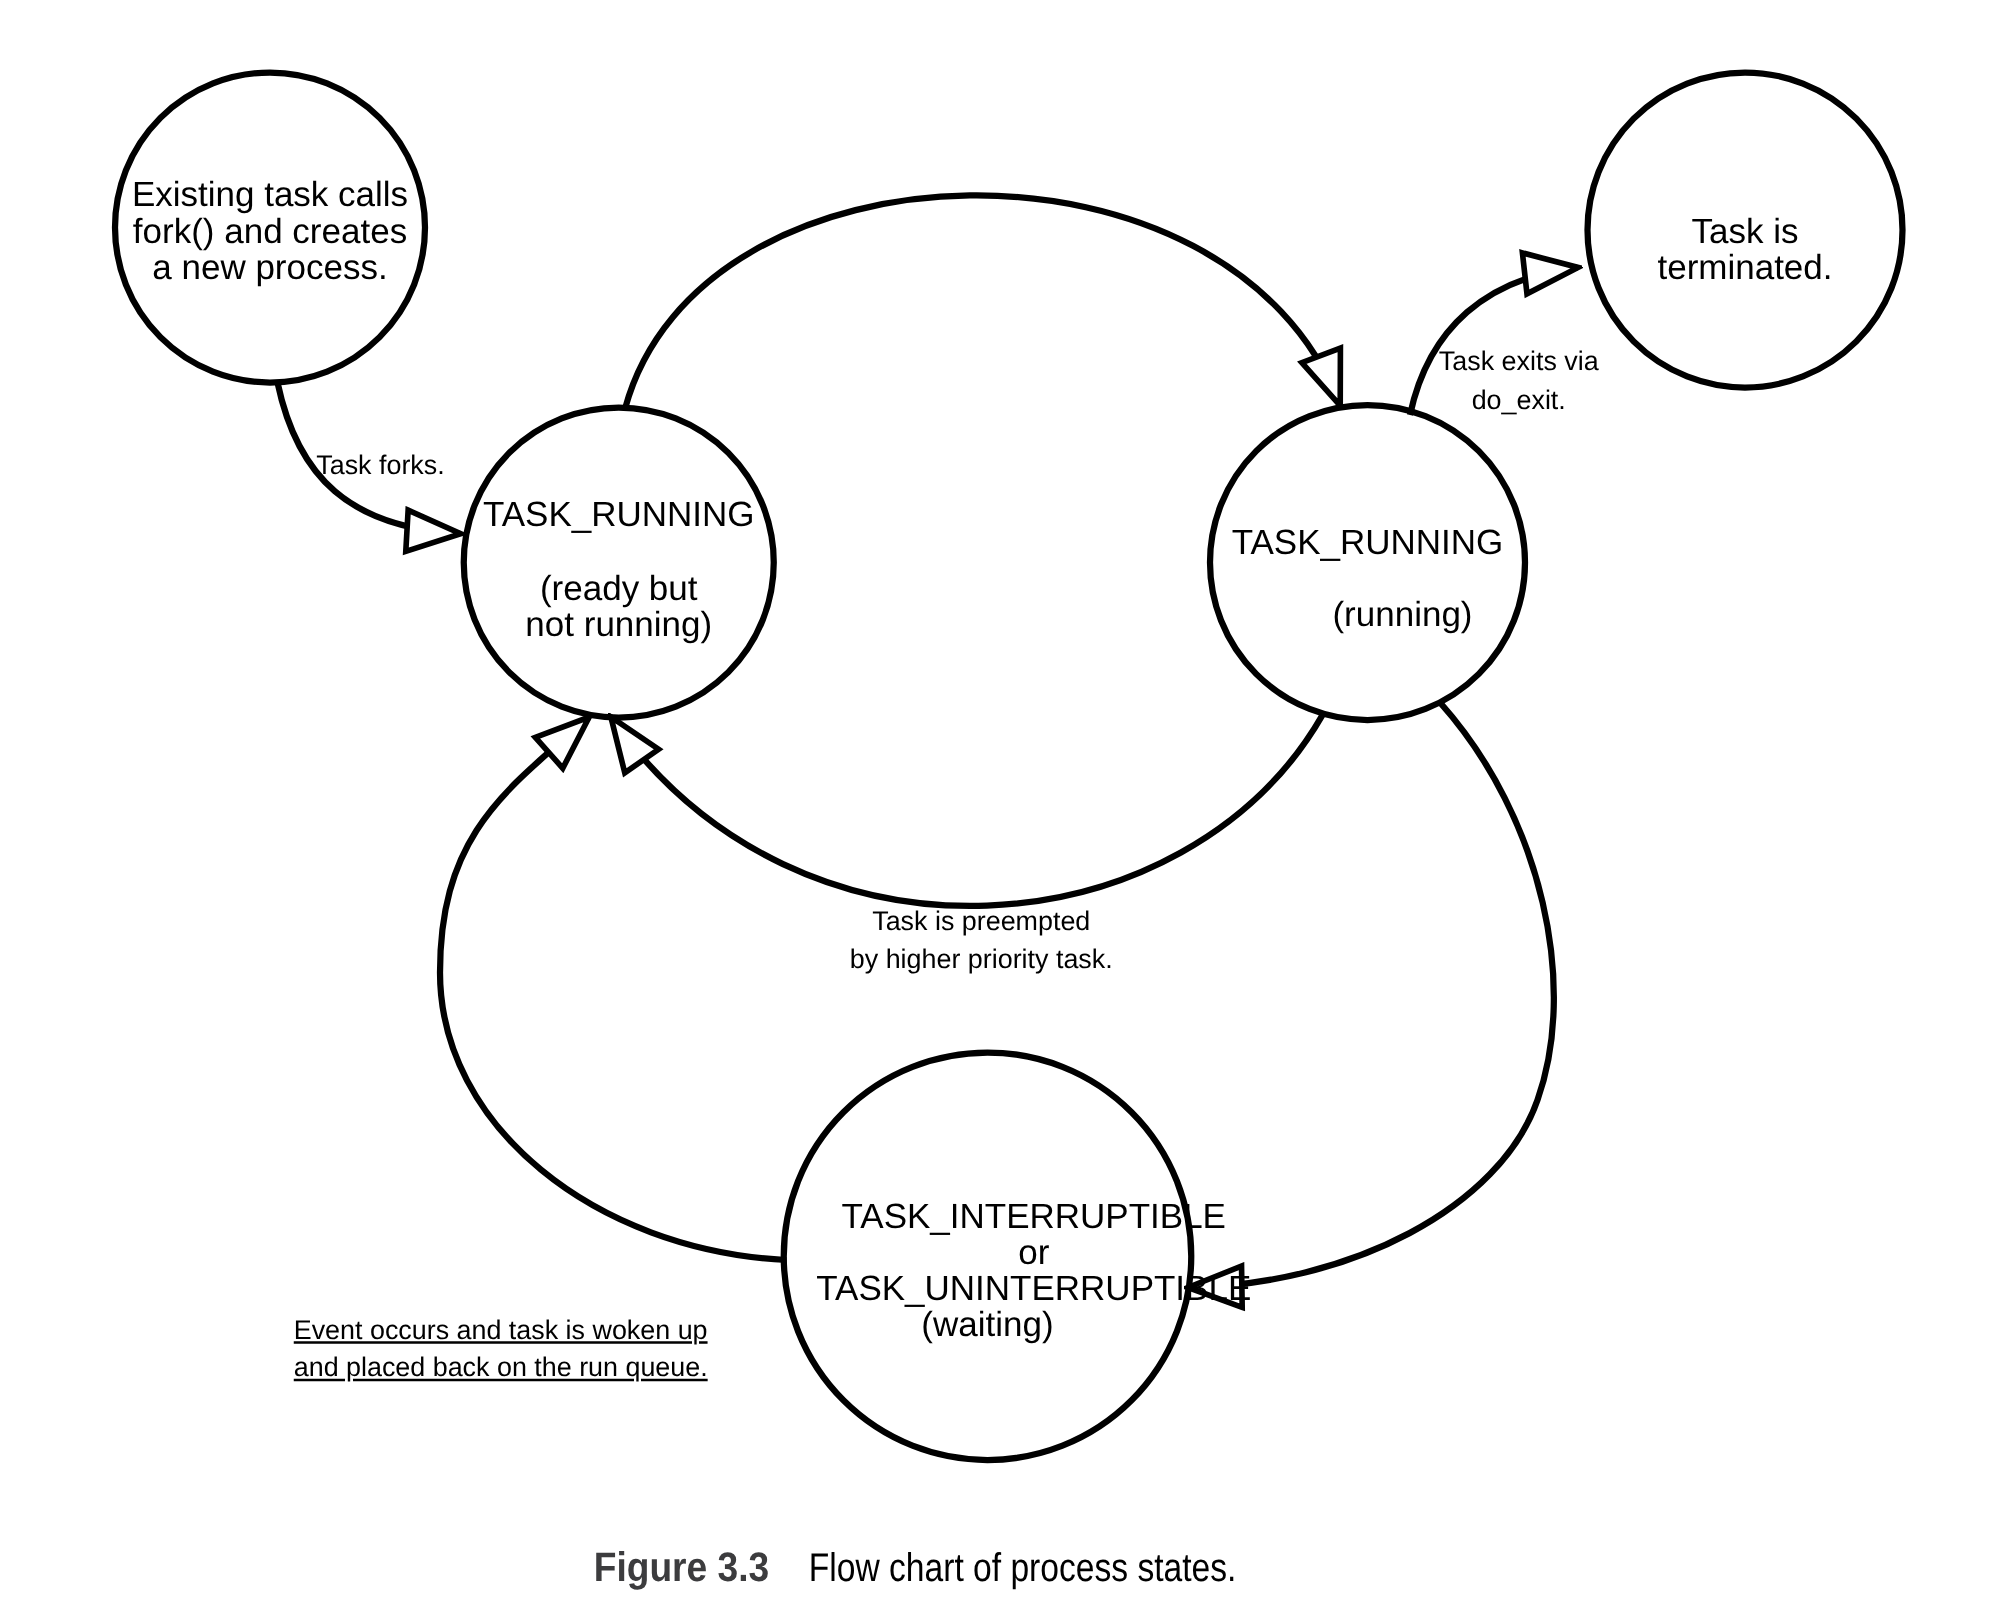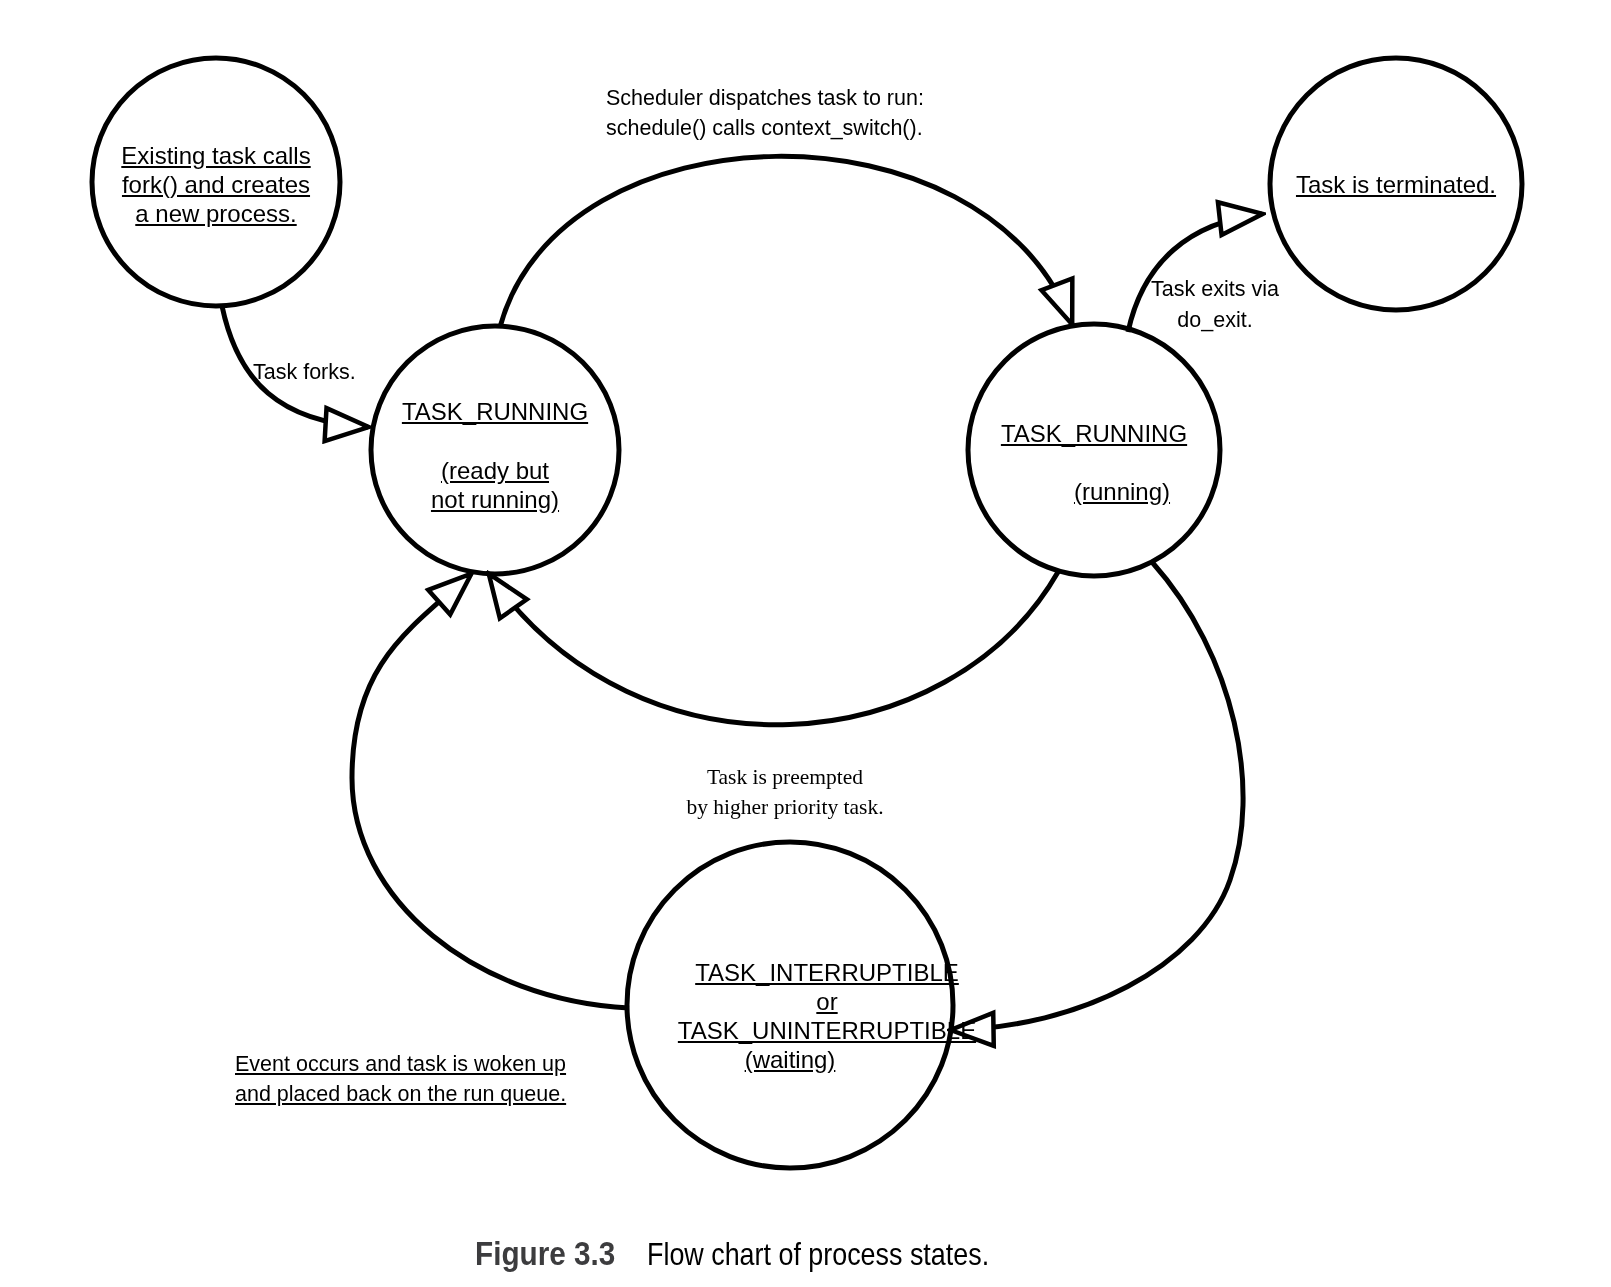--- a/index.html
+++ b/index.html
@@ -16,21 +16,21 @@
   svg .node{fill:#ffffff;stroke:var(--stroke);stroke-width:5;}
   svg .edge{fill:none;stroke:var(--stroke);stroke-width:5;}
   .lbl{
     position:absolute;
     font-size:21.5px;
     line-height:29px;
     white-space:pre-line;
     color:var(--text);
   }
   .center{transform:translateX(-50%);text-align:center;}
-  .nodetext{font-size:24px;line-height:29px;text-decoration:underline;}
+  .nodetext{font-size:28px;line-height:29px;}
   .caption{
     position:absolute;left:475px;top:1219px;
     display:flex;align-items:baseline;gap:16px;
     white-space:nowrap;
     margin-top:16px;
   }
   .caption .cap-label{
     font-size:33px;font-weight:bold;color:var(--caption-label);
     display:inline-block;transform:scaleX(0.9);transform-origin:left center;
   }
@@ -78,27 +78,25 @@
 
   <div class="lbl center nodetext" style="left:1396px;top:170px;">Task is terminated.</div>
 
   <div class="lbl center nodetext" style="left:790px;top:958px;margin-left:37px;">TASK_INTERRUPTIBLE
 or
 TASK_UNINTERRUPTIBLE</div>
   <div class="lbl center nodetext" style="left:790px;top:1045px;">(waiting)</div>
 
   <div class="lbl" style="left:253px;top:334px;margin-top:24px;">Task forks.</div>
 
-  <div class="lbl" style="left:606px;top:84px;line-height:29.5px;">Scheduler dispatches task to run:
-schedule() calls context_switch().</div>
 
   <div class="lbl center" style="left:1215px;top:274px;line-height:31px;">Task exits via
 do_exit.</div>
 
-  <div class="lbl center" style="left:785px;top:762px;line-height:30px;font-family:Liberation Serif, serif;">Task is preempted
+  <div class="lbl center" style="left:785px;top:722px;line-height:30px;">Task is preempted
 by higher priority task.</div>
 
 
   <div class="lbl" style="left:235px;top:1049px;line-height:30px;text-decoration:underline;">Event occurs and task is woken up
 and placed back on the run queue.</div>
 
   <div class="caption">
     <span class="cap-label">Figure 3.3</span>
     <span class="cap-text">Flow chart of process states.</span>
   </div>

